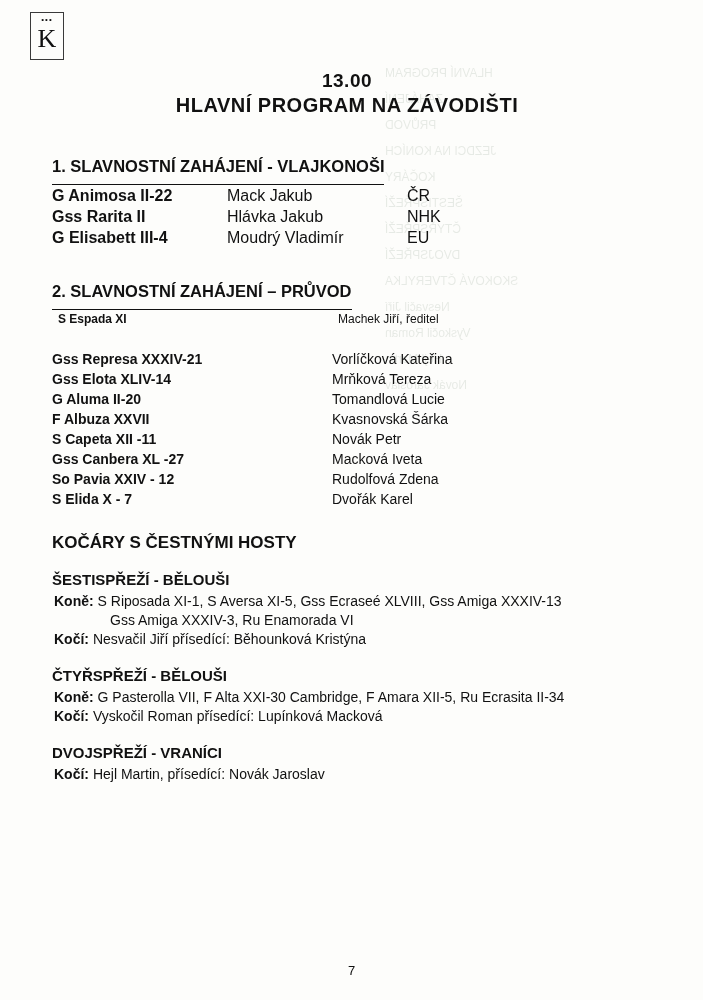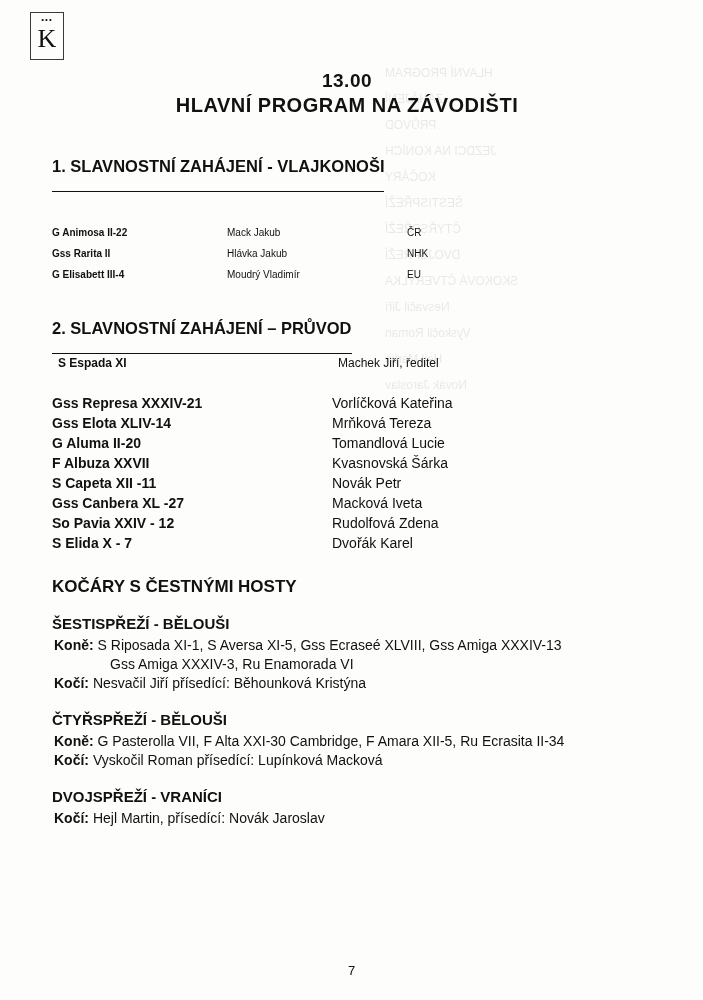--- a/index.html
+++ b/index.html
@@ -88,32 +88,32 @@
     margin-bottom: 2px;
   }
   .title-main {
     font-size: 20px;
   }
 
   h2.section {
     font-size: 16.5px;
     font-weight: bold;
     margin: 0;
-    padding-bottom: 15px;
+    padding-bottom: 8px;
     border-bottom: 1.6px solid #111;
     display: inline-block;
     text-align: right;
   }
   .sec-wrap { margin-top: 40px; }
   .sec-wrap.tight { margin-top: 34px; }
 
   table.listing {
     border-collapse: collapse;
-    margin-top: 30px;
-    font-size: 10px;
+    margin-top: 0;
+    font-size: 16px;
   }
   table.listing td {
     padding: 1px 0;
     vertical-align: top;
     line-height: 19px;
   }
   td.horse { font-weight: bold; width: 175px; padding-left: 6px; }
   td.person { width: 180px; }
   td.flag { width: 80px; }
 

